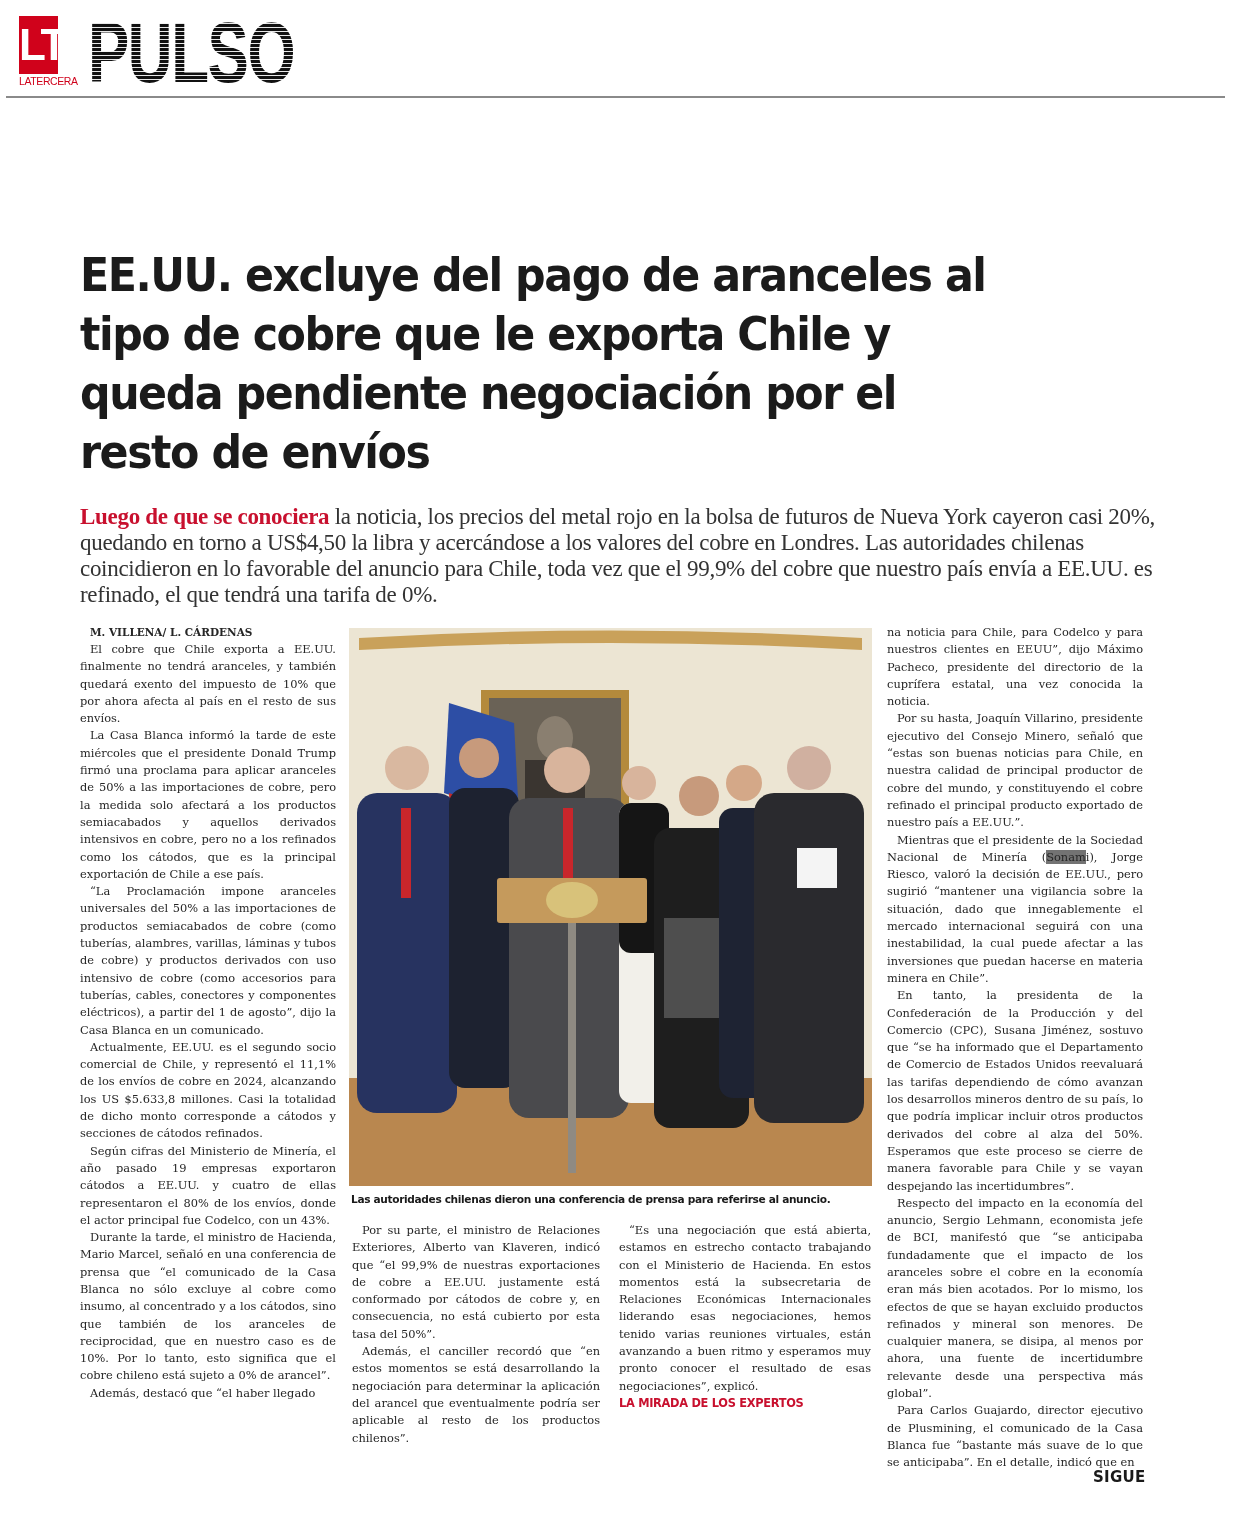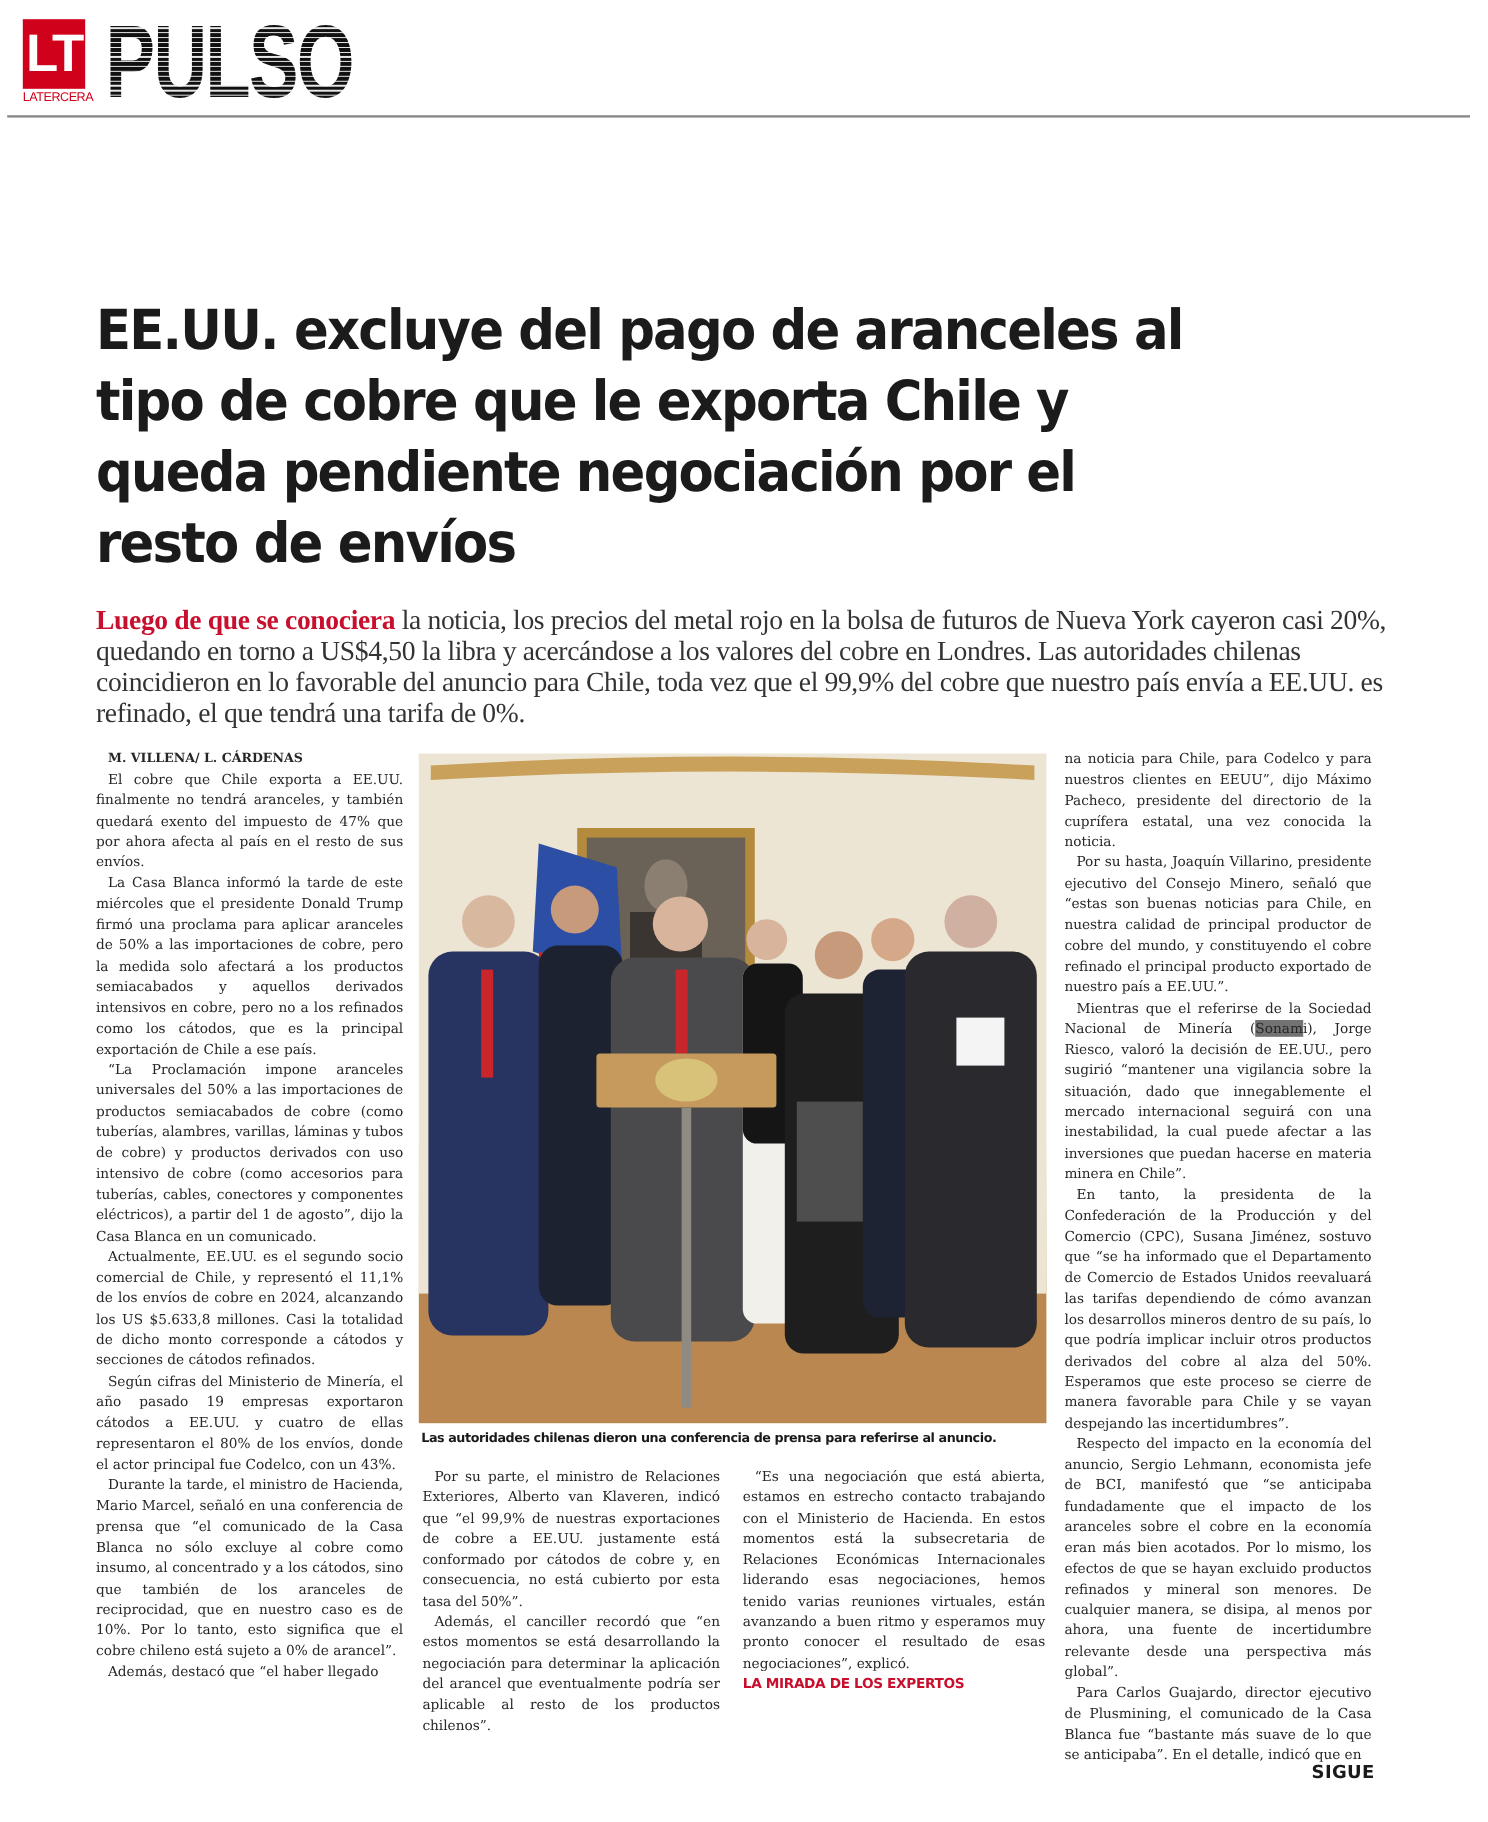--- a/index.html
+++ b/index.html
@@ -1,21 +1,21 @@
 <!DOCTYPE html>
 <html><head>
 <meta charset="utf-8">
 <style>
   html, body { margin: 0; padding: 0; background: #ffffff; }
   body { width: 1240px; height: 1518px; position: relative; overflow: hidden; color: #1a1a1a; }
 
   
   .masthead { position: absolute; left: 19px; top: 16px; height: 72px; display: flex; align-items: flex-start; }
   .lt-logo { width: 60px; height: 72px; position: relative; }
-  .lt-box { position: absolute; left: 0; top: 0; width: 52px; height: 58px; background: #d0021b; color: #fff;
+  .lt-box { position: absolute; left: 0; top: 0; width: 39px; height: 58px; background: #d0021b; color: #fff;
             font-family: "Liberation Sans", sans-serif; font-weight: bold; font-size: 44px; line-height: 58px;
             text-align: center; letter-spacing: -2px; }
   .lt-sub { position: absolute; left: 0; top: 58px; width: 60px; font-family: "Liberation Sans", sans-serif;
             font-size: 10.5px; color: #d0021b; letter-spacing: -0.4px; line-height: 14px; }
   .pulso { margin-left: 9px; height: 72px; font-family: "Liberation Sans", sans-serif; font-weight: bold;
            font-size: 86px; line-height: 72px; letter-spacing: -2px; color: #111;
            transform: scaleX(0.72); transform-origin: left center;
            background: repeating-linear-gradient(#111 0 3px, #e8e8e8 3px 4px);
            -webkit-background-clip: text; background-clip: text; -webkit-text-fill-color: transparent; }
   .rule { position: absolute; left: 6px; top: 96px; width: 1219px; height: 2px; background: #8a8a8a; }
@@ -69,21 +69,21 @@
   <div class="pulso">PULSO</div>
 </div>
 <div class="rule"></div>
 
 <h1 class="headline">EE.UU. excluye del pago de aranceles al tipo de cobre que le exporta Chile y queda pendiente negociación por el resto de envíos</h1>
 <p class="deck"><span class="lead">Luego de que se conociera</span><span> la noticia, los precios del metal rojo en la bolsa de futuros de Nueva York cayeron casi 20%, quedando en torno a US$4,50 la libra y acercándose a los valores del cobre en Londres. Las autoridades chilenas coincidieron en lo favorable del anuncio para Chile, toda vez que el 99,9% del cobre que nuestro país envía a EE.UU. es refinado, el que tendrá una tarifa de 0%.</span></p>
 
 <div class="col c1">
   <p class="byline">M. VILLENA/ L. CÁRDENAS</p>
   <div>
-      <p>El cobre que Chile exporta a EE.UU. finalmente no tendrá aranceles, y también quedará exento del impuesto de 47% que por ahora afecta al país en el resto de sus envíos.</p>
+      <p>El cobre que Chile exporta a EE.UU. finalmente no tendrá aranceles, y también quedará exento del impuesto de 10% que por ahora afecta al país en el resto de sus envíos.</p>
       <p>La Casa Blanca informó la tarde de este miércoles que el presidente Donald Trump firmó una proclama para aplicar aranceles de 50% a las importaciones de cobre, pero la medida solo afectará a los productos semiacabados y aquellos derivados intensivos en cobre, pero no a los refinados como los cátodos, que es la principal exportación de Chile a ese país.</p>
       <p>“La Proclamación impone aranceles universales del 50% a las importaciones de productos semiacabados de cobre (como tuberías, alambres, varillas, láminas y tubos de cobre) y productos derivados con uso intensivo de cobre (como accesorios para tuberías, cables, conectores y componentes eléctricos), a partir del 1 de agosto”, dijo la Casa Blanca en un comunicado.</p>
       <p>Actualmente, EE.UU. es el segundo socio comercial de Chile, y representó el 11,1% de los envíos de cobre en 2024, alcanzando los US $5.633,8 millones. Casi la totalidad de dicho monto corresponde a cátodos y secciones de cátodos refinados.</p>
       <p>Según cifras del Ministerio de Minería, el año pasado 19 empresas exportaron cátodos a EE.UU. y cuatro de ellas representaron el 80% de los envíos, donde el actor principal fue Codelco, con un 43%.</p>
       <p>Durante la tarde, el ministro de Hacienda, Mario Marcel, señaló en una conferencia de prensa que “el comunicado de la Casa Blanca no sólo excluye al cobre como insumo, al concentrado y a los cátodos, sino que también de los aranceles de reciprocidad, que en nuestro caso es de 10%. Por lo tanto, esto significa que el cobre chileno está sujeto a 0% de arancel”.</p>
       <p>Además, destacó que “el haber llegado</p>
     </div>
 </div>
 
 <div class="photo">
@@ -137,21 +137,21 @@
       <p>“Es una negociación que está abierta, estamos en estrecho contacto trabajando con el Ministerio de Hacienda. En estos momentos está la subsecretaria de Relaciones Económicas Internacionales liderando esas negociaciones, hemos tenido varias reuniones virtuales, están avanzando a buen ritmo y esperamos muy pronto conocer el resultado de esas negociaciones”, explicó.</p>
     </div>
   <p class="subhead">LA MIRADA DE LOS EXPERTOS</p>
 </div>
 
 <div class="col c4">
   <p class="noindent">na noticia para Chile, para Codelco y para nuestros clientes en EEUU”, dijo Máximo Pacheco, presidente del directorio de la cuprífera estatal, una vez conocida la noticia.</p>
   <div>
       <p>Por su hasta, Joaquín Villarino, presidente ejecutivo del Consejo Minero, señaló que “estas son buenas noticias para Chile, en nuestra calidad de principal productor de cobre del mundo, y constituyendo el cobre refinado el principal producto exportado de nuestro país a EE.UU.”.</p>
     </div>
-  <p><span>Mientras que el referirse de la Sociedad Nacional de Minería (</span><span class="hl">Sonam</span><span>i), Jorge Riesco, valoró la decisión de EE.UU., pero sugirió “mantener una vigilancia sobre la situación, dado que innegablemente el mercado internacional seguirá con una inestabilidad, la cual puede afectar a las inversiones que puedan hacerse en materia minera en Chile”.</span></p>
+  <p><span>Mientras que el presidente de la Sociedad Nacional de Minería (</span><span class="hl">Sonam</span><span>i), Jorge Riesco, valoró la decisión de EE.UU., pero sugirió “mantener una vigilancia sobre la situación, dado que innegablemente el mercado internacional seguirá con una inestabilidad, la cual puede afectar a las inversiones que puedan hacerse en materia minera en Chile”.</span></p>
   <div>
       <p>En tanto, la presidenta de la Confederación de la Producción y del Comercio (CPC), Susana Jiménez, sostuvo que “se ha informado que el Departamento de Comercio de Estados Unidos reevaluará las tarifas dependiendo de cómo avanzan los desarrollos mineros dentro de su país, lo que podría implicar incluir otros productos derivados del cobre al alza del 50%. Esperamos que este proceso se cierre de manera favorable para Chile y se vayan despejando las incertidumbres”.</p>
       <p>Respecto del impacto en la economía del anuncio, Sergio Lehmann, economista jefe de BCI, manifestó que “se anticipaba fundadamente que el impacto de los aranceles sobre el cobre en la economía eran más bien acotados. Por lo mismo, los efectos de que se hayan excluido productos refinados y mineral son menores. De cualquier manera, se disipa, al menos por ahora, una fuente de incertidumbre relevante desde una perspectiva más global”.</p>
       <p>Para Carlos Guajardo, director ejecutivo de Plusmining, el comunicado de la Casa Blanca fue “bastante más suave de lo que se anticipaba”. En el detalle, indicó que en</p>
     </div>
 </div>
 
 <div class="sigue">SIGUE</div>
 
 </body></html>

